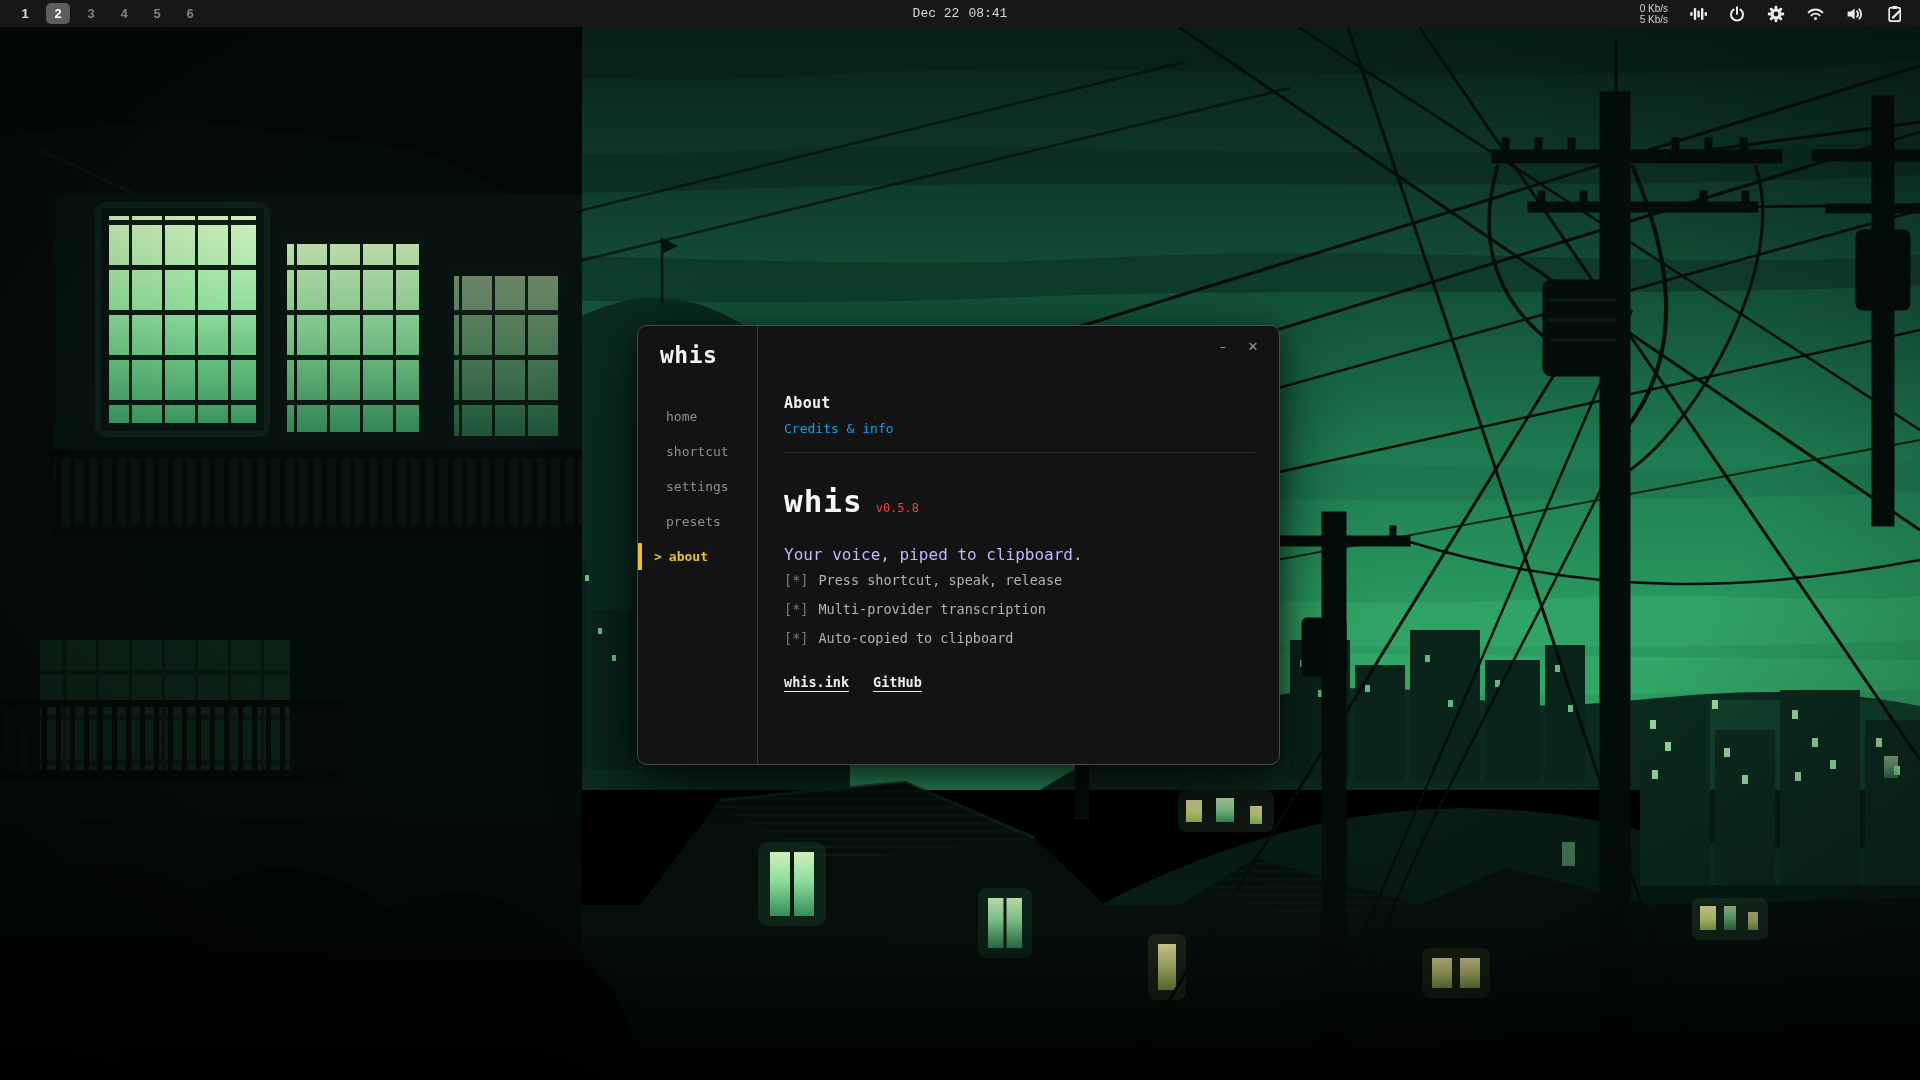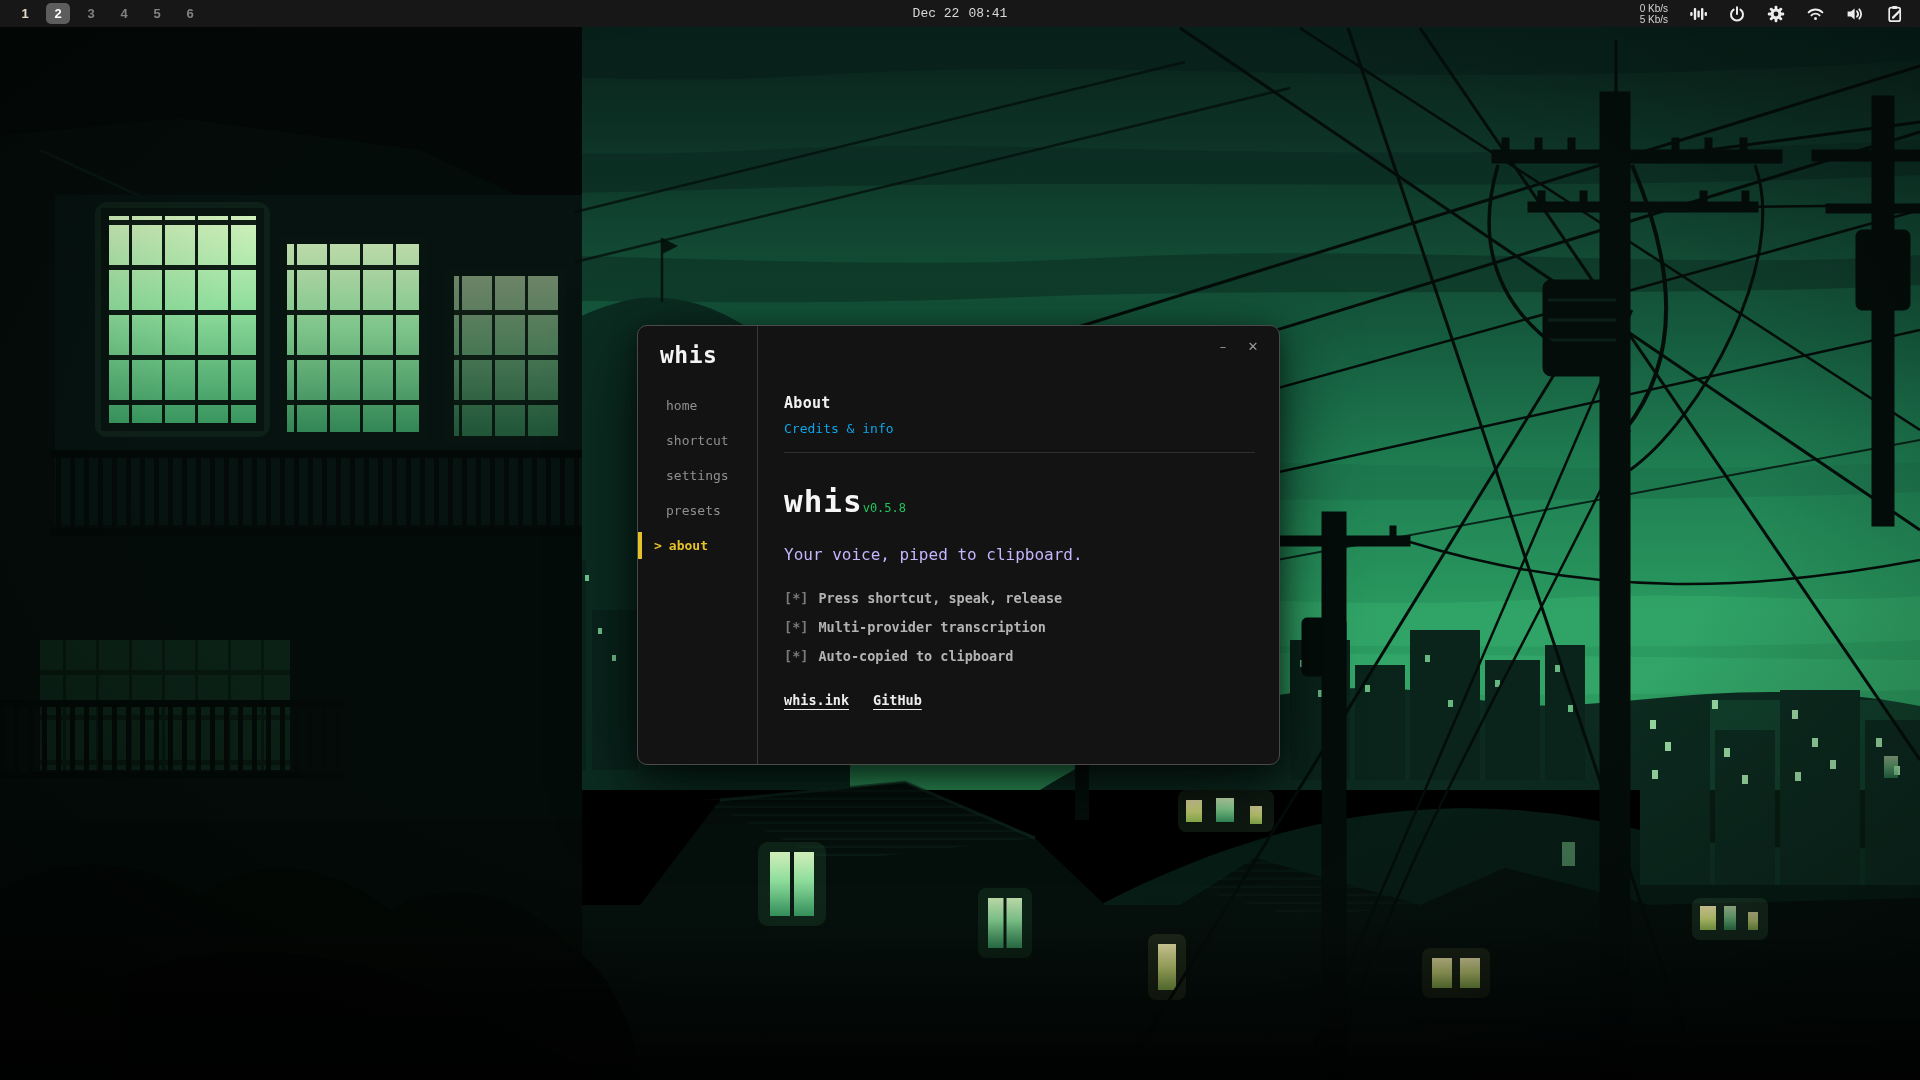--- a/index.html
+++ b/index.html
@@ -32,36 +32,36 @@
     position:absolute; left:637px; top:325px; width:643px; height:440px;
     background:#131313; border:1px solid #4a4a4a; border-radius:10px;
     box-shadow:0 26px 80px rgba(0,0,0,.65), 0 6px 24px rgba(0,0,0,.5);
     z-index:40; font-family:"DejaVu Sans Mono", "Liberation Mono", monospace;
   }
   .win-controls { position:absolute; top:10px; right:16px; display:flex; gap:10px; z-index:5; }
   .win-btn { width:20px; height:20px; display:flex; align-items:center; justify-content:center;
              color:#9a9a9a; font-size:13px; cursor:default; font-family:"DejaVu Sans","Liberation Sans",sans-serif; }
   .sidebar { position:absolute; left:0; top:0; bottom:0; width:120px; border-right:1px solid #383838; }
   .sidebar-title { margin:16px 0 0 22px; font-size:23px; font-weight:bold; color:#f4f4f4; letter-spacing:.5px; }
-  .nav { position:absolute; top:62px; left:0; right:0; }
+  .nav { position:absolute; top:73px; left:0; right:0; }
   .nav-item { position:relative; height:35px; display:flex; align-items:center; padding-left:28px;
               font-size:13px; color:#8f8f8f; cursor:default; }
   .nav-item.active { color:#e6c229; font-weight:bold; padding-left:16px; }
   .nav-item.active .active-bar { position:absolute; left:0; top:4px; width:4px; height:27px; background:#e6c229; }
   .nav-prefix { margin-right:7px; }
 
   .content { position:absolute; left:146px; top:68px; right:24px; }
   .content-heading { font-size:15px; font-weight:bold; color:#f2f2f2; letter-spacing:.3px; }
   .content-sub { margin-top:9px; font-size:13px; color:#0ea5e9; }
   .content hr { margin-top:16px; border:none; border-top:1px solid #2f2f2f; }
   .title-row { margin-top:30px; display:flex; align-items:baseline; }
   .big-title { font-size:31px; font-weight:bold; color:#f6f6f6; letter-spacing:1px; }
-  .version { font-size:12px; color:#22c55e; }
+  .version { font-size:12px; color:#ef4444; margin-left:13px; }
   .tagline { margin-top:26px; font-size:16px; color:#c4b5fd; }
-  .features { margin-top:26px;font-weight:bold; }
+  .features { margin-top:8px; }
   .feature-row { margin-bottom:13px; font-size:13.5px; color:#b3b3b3; }
   .feature-row .bullet { color:#7b7b7b; margin-right:10px; }
   .links-row { margin-top:28px; display:flex; gap:24px; }
   .link { font-size:13.5px; font-weight:bold; color:#ededed; text-decoration:underline;
           text-underline-offset:4px; cursor:pointer; }
 </style>
 </head>
 <body>
 
 <svg class="wallpaper" viewBox="0 0 1920 1080" width="1920" height="1080" preserveAspectRatio="none">

